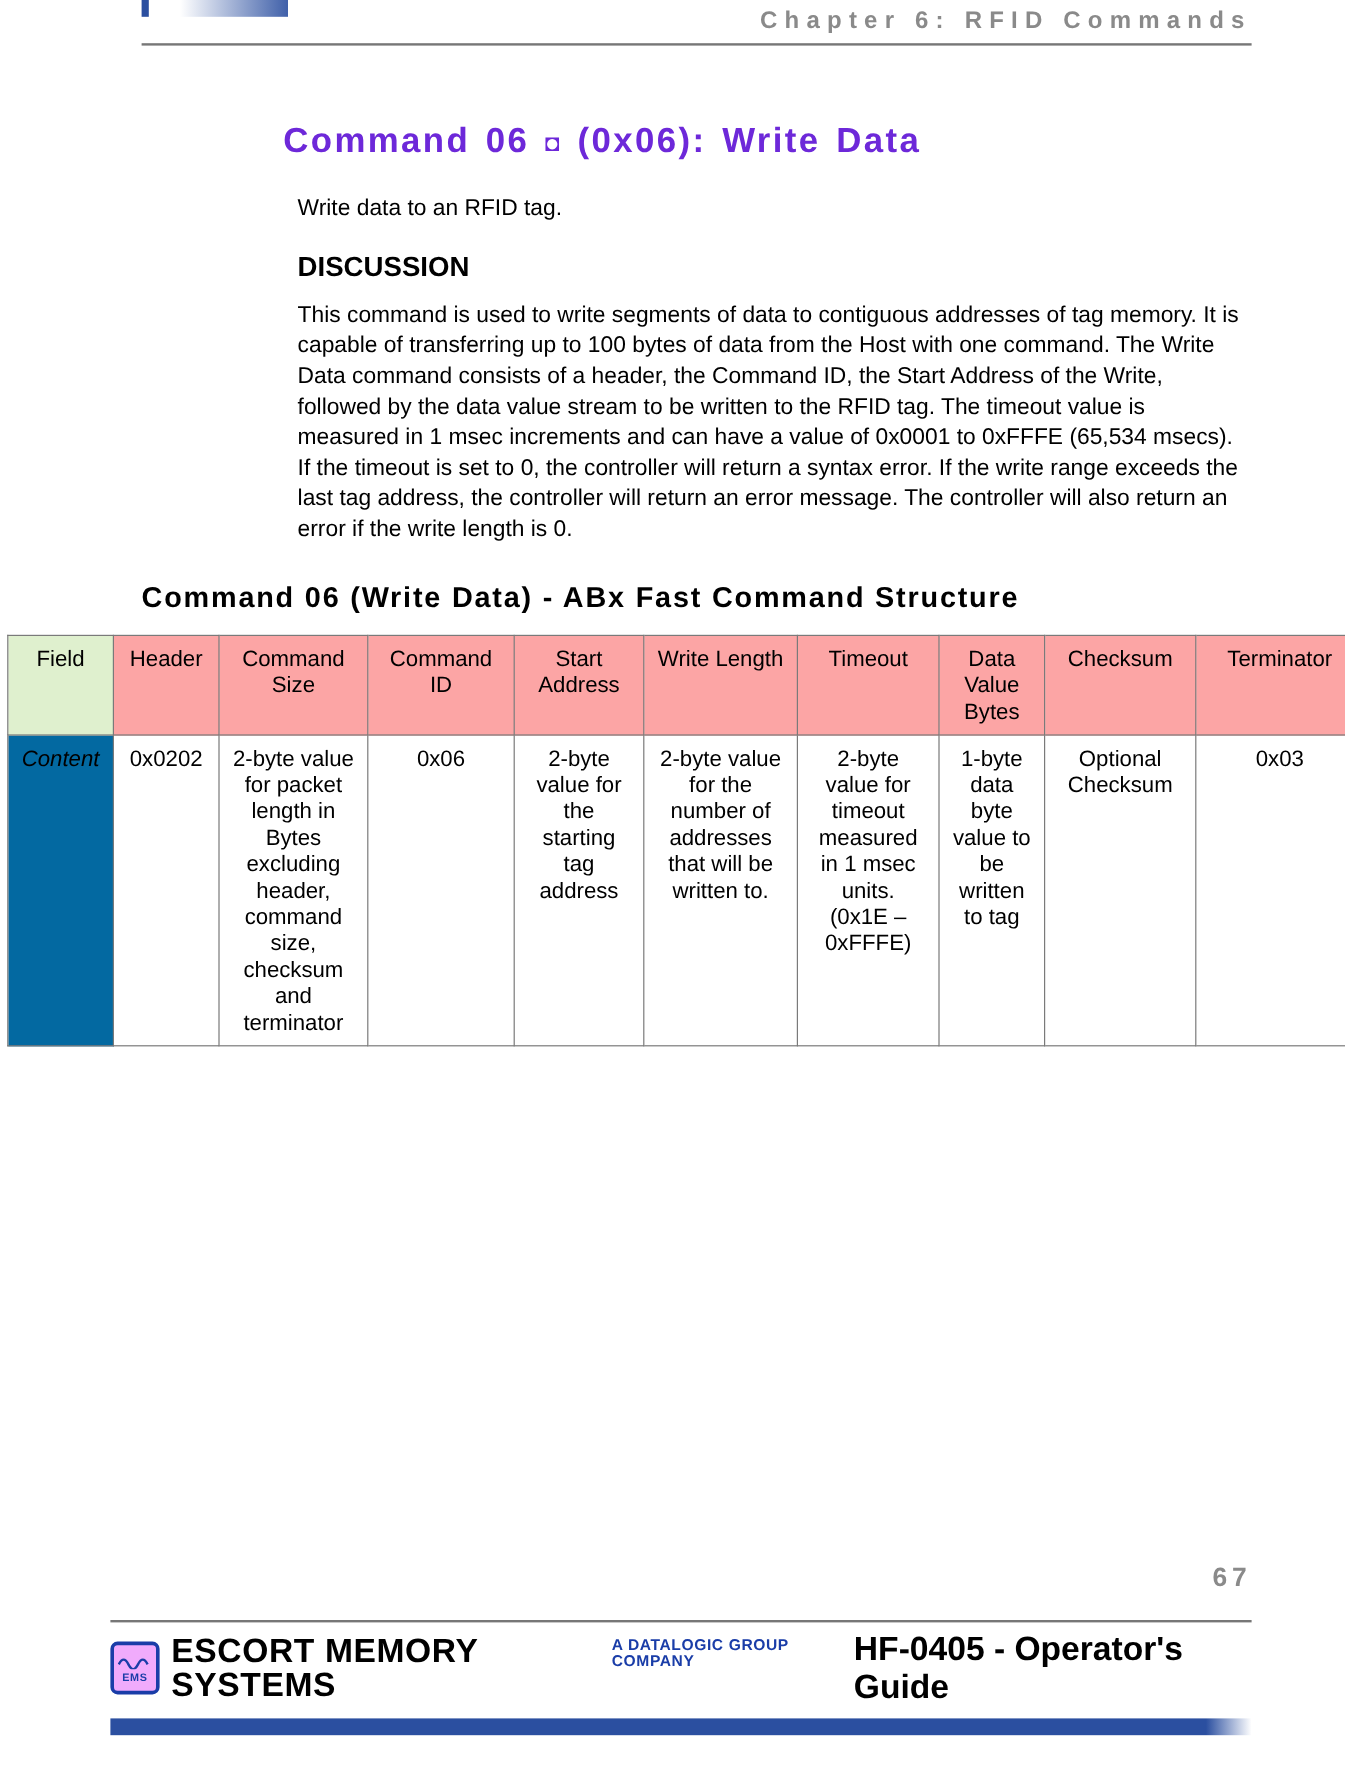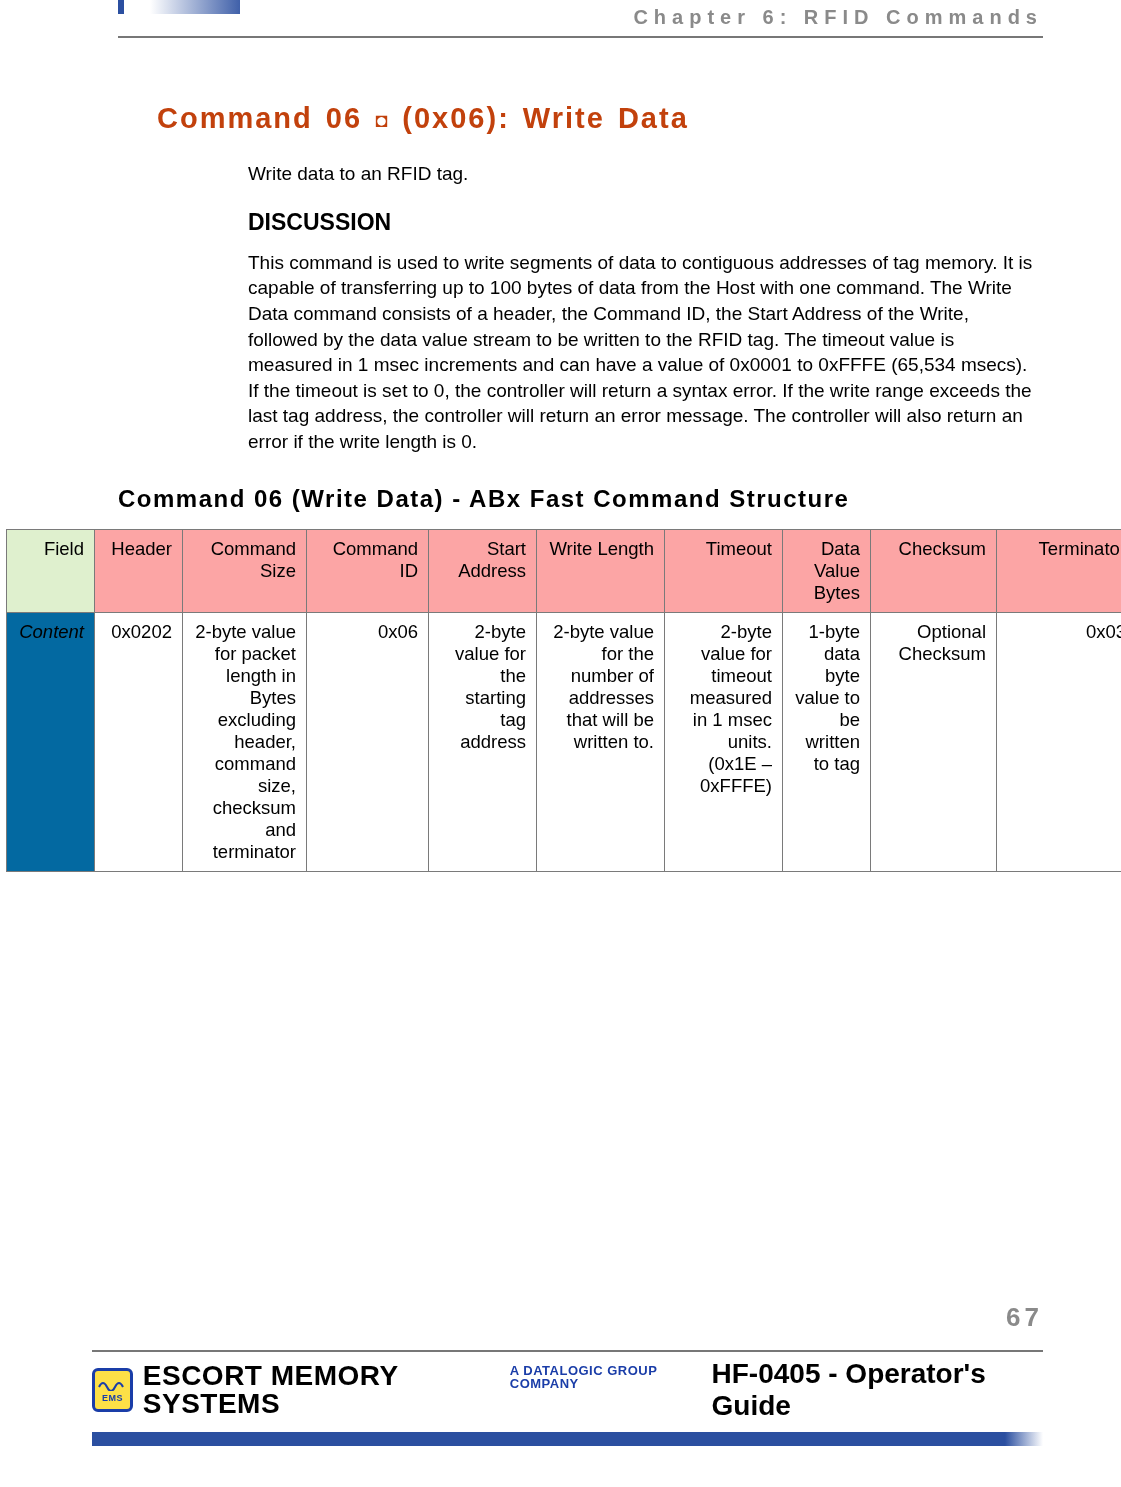--- a/index.html
+++ b/index.html
@@ -12,70 +12,70 @@
     background: linear-gradient(to right, rgba(43,79,160,0) 0%, rgba(43,79,160,0.9) 100%);
   }
   .top-rule { position: absolute; top: 36px; left: 118px; right: 78px; height: 2px; background: #777; }
   .chapter-label {
     position: absolute; top: 6px; right: 78px; text-align: right;
     font-family: Verdana, Arial, sans-serif; letter-spacing: 6px; font-size: 20px; color: #8a8a8a; font-weight: 600; margin-left: 30px;
   }
   .content { padding: 62px 78px 0 118px; }
   .indent2 { margin-left: 130px; }
   h1.command-title {
-    font-family: Arial, Helvetica, sans-serif; font-weight: 800; color: #c2410c;
+    font-family: Arial, Helvetica, sans-serif; font-weight: 800; color: #6d28d9;
     font-size: 29px; letter-spacing: 2px; word-spacing: 3px;
-    margin-bottom: 26px; margin-left: 39px;
+    margin-bottom: 26px; margin-left: 118px;
   }
   .square-glyph { display:inline-block; vertical-align: 1px; font-size: 20px; }
   h2.section-h {
     font-family: Arial, Helvetica, sans-serif; font-weight: 700; font-size: 23px;
     margin-bottom: 14px;
   }
   p.body {
     font-family: Arial, Helvetica, sans-serif; font-size: 19px; line-height: 1.35;
     margin-bottom: 22px;
   }
   h2.subtitle {
     font-family: Arial, Helvetica, sans-serif; font-weight: 900; font-size: 24px;
     letter-spacing: 1.5px; margin: 28px 0 14px 0; line-height: 1.35;
   }
   .tbl-wrap { margin-left: 6px; margin-right: 0; }
   table.cmd { border-collapse: collapse; width: 1104px; table-layout: fixed; }
   table.cmd th, table.cmd td {
-    border: 1px solid #7a7a7a; padding: 8px 10px; font-size: 18.5px; vertical-align: top; text-align: right;
+    border: 1px solid #7a7a7a; padding: 8px 10px; font-size: 18.5px; vertical-align: top; text-align: center;
     font-family: Arial, Helvetica, sans-serif; word-wrap: break-word;
   }
   table.cmd th { font-weight: 400; background: #fca5a5; }
   table.cmd .rowlabel { background: #0369a1; font-weight: 400; font-style: italic; }
   table.cmd .rowlabel-h { background: #dff0ce; font-weight: 400; }
   .col0 { width: 88px; }
   .col1 { width: 88px; }
   .col2 { width: 124px; }
   .col3 { width: 122px; }
   .col4 { width: 108px; }
   .col5 { width: 128px; }
   .col6 { width: 118px; }
   .col7 { width: 88px; }
   .col8 { width: 126px; }
   .col9 { width: 140px; }
 
   .page-num {
     position: absolute; right: 78px; top: 1302px;
-    font-family: Verdana, Arial, sans-serif; font-size: 26px; letter-spacing: 4px; color: #8a8a8a; font-weight: 600;
+    font-family: Verdana, Arial, sans-serif; font-size: 22px; letter-spacing: 4px; color: #8a8a8a; font-weight: 600;
   }
 
   .footer { position: absolute; left: 92px; right: 78px; top: 1350px; }
   .footer-top-rule { height: 2px; background: #777; margin-bottom: 6px; }
   .footer-row { display: flex; align-items: center; justify-content: space-between; }
   .footer-left { display: flex; align-items: center; gap: 10px; }
   .ems-badge {
     width: 44px; height: 44px; border: 3px solid #1a3da8; border-radius: 6px;
     display: flex; flex-direction: column; align-items: center; justify-content: center;
-    background: #fde047;
+    background: #f0abfc;
   }
   .ems-badge .wave { width: 28px; height: 14px; }
   .ems-badge .wave svg { width: 28px; height: 14px; display:block; }
   .ems-badge .ems-text { font-size: 9px; font-weight: 800; color: #1a3da8; letter-spacing: 0.5px; margin-top: 2px; }
   .brand-stack { display: flex; line-height: 1; }
   .brand-main {
     font-family: Arial, Helvetica, sans-serif; font-weight: 900; font-size: 28px; letter-spacing: 0.5px; color: #000;
   }
   .brand-sub {
     font-family: Arial, Helvetica, sans-serif; font-weight: 800; font-size: 13px; color: #1a3da8; letter-spacing: 0.5px;

